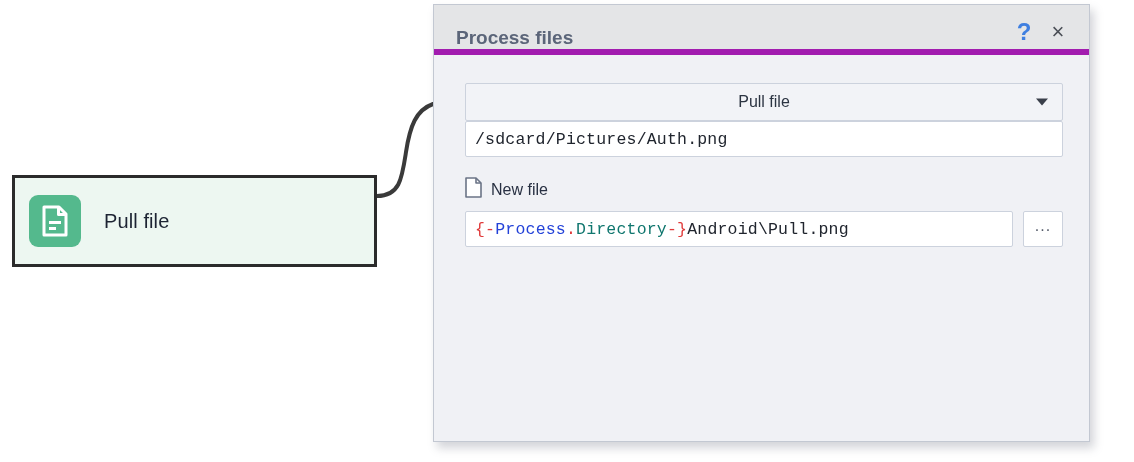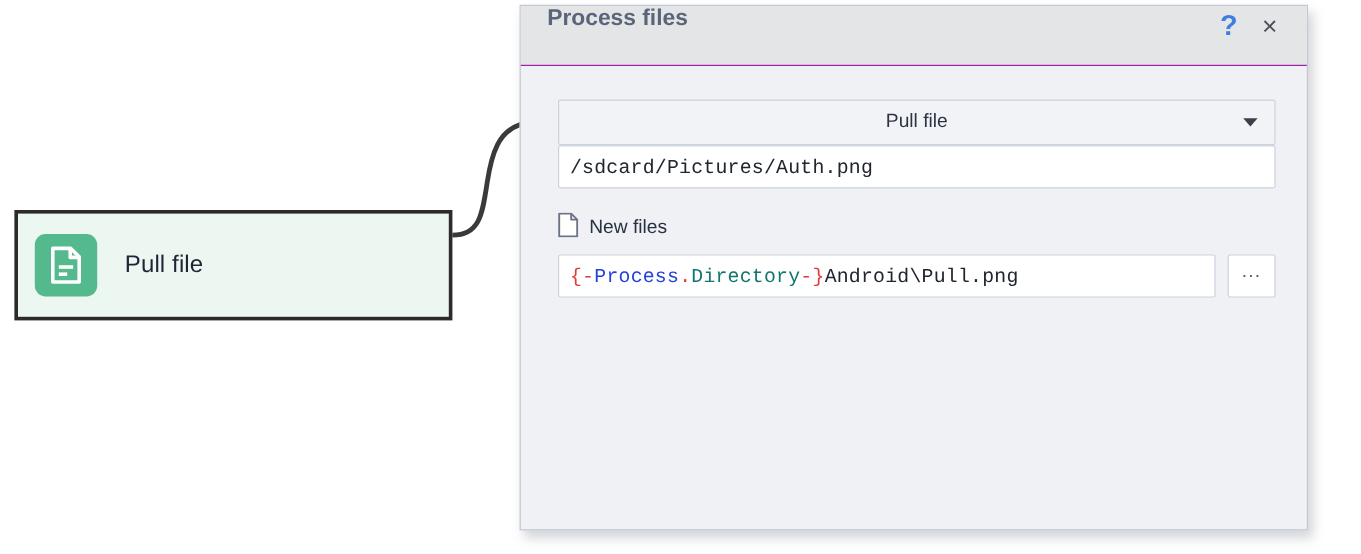--- a/index.html
+++ b/index.html
@@ -69,23 +69,23 @@
     width: 657px;
     height: 438px;
     box-sizing: border-box;
     background: #f0f1f5;
     border: 1px solid #c3c8d2;
     box-shadow: 4px 6px 9px rgba(120,125,140,0.33);
   }
   .dialog-header {
     height: 50px;
     background: #e4e5e7;
-    border-bottom: 1px solid #a21caf;
-    display: flex;
-    align-items: flex-start;
+    border-bottom: 6px solid #a21caf;
+    display: flex;
+    align-items: flex-end;
     padding: 0 14px 0 22px;
     box-sizing: border-box;
   }
   .dialog-title {
     font-size: 19px;
     font-weight: bold;
     color: #5b6579;
     flex: 1 1 auto;
   }
   .hdr-btn {
@@ -245,21 +245,21 @@
 
       <div class="text-input mono">/sdcard/Pictures/Auth.png</div>
 
       <div class="field-label">
         <span>
           <svg width="17" height="21" viewBox="0 0 17 21" xmlns="http://www.w3.org/2000/svg">
             <path d="M1 1 H11 L16 6 V20 H1 Z" fill="#ffffff" stroke="#6b7486" stroke-width="1.6" stroke-linejoin="round"></path>
             <path d="M11 1 V6 H16" fill="none" stroke="#6b7486" stroke-width="1.6" stroke-linejoin="round"></path>
           </svg>
         </span>
-        <span class="lbl-text">New files</span>
+        <span class="lbl-text">New file</span>
       </div>
 
       <div class="input-row">
         <div class="text-input mono" id="new-path-input">
             <span style="color: rgb(224, 58, 58);">{-</span>
             <span style="color: rgb(35, 66, 216);">Process</span>
             <span style="color: rgb(224, 58, 58);">.</span>
             <span style="color: #0f766e;">Directory</span>
             <span style="color: rgb(224, 58, 58);">-}</span>
             <span style="color: rgb(32, 37, 46);">Android\Pull.png</span>

